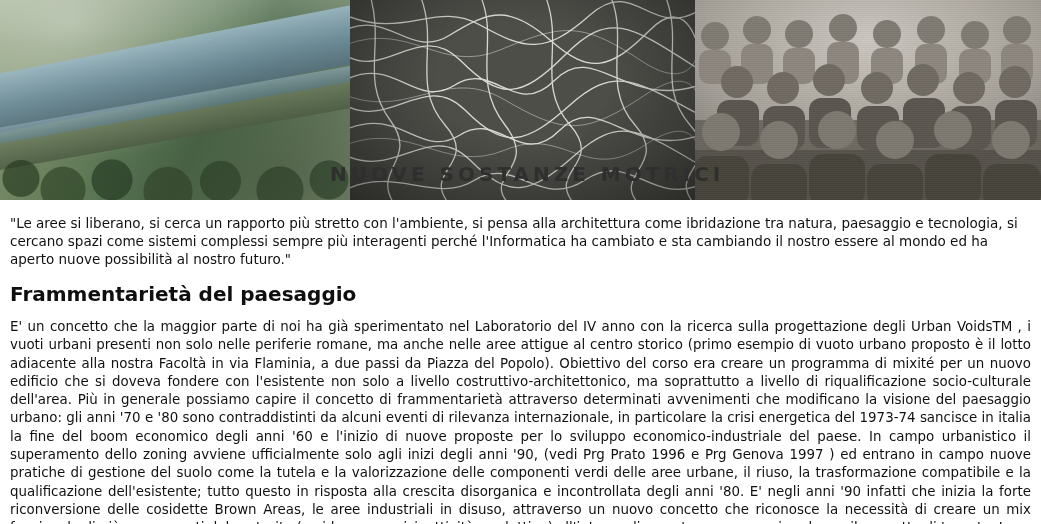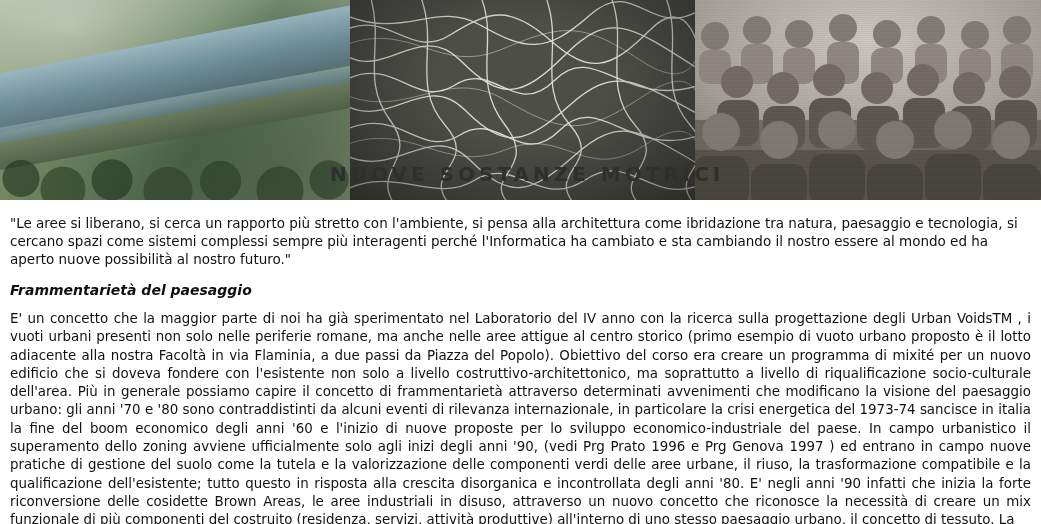--- a/index.html
+++ b/index.html
@@ -147,25 +147,24 @@
 
   .quote {
     font-size: 13.5px;
     line-height: 18px;
     color: #111111;
     margin: 0 0 10px 0;
     text-align: left;
   }
 
   .section-title {
-    font-size: 14px;
+    font-size: 20px;
     font-weight: bold;
     color: #0f0f0f;
     margin: 14px 0 12px 0;
-    font-style: italic;
   }
 
   .body-text {
     font-size: 13.4px;
     line-height: 18.3px;
     color: #111111;
     margin: 0;
     text-align: justify;
   }
 </style>

